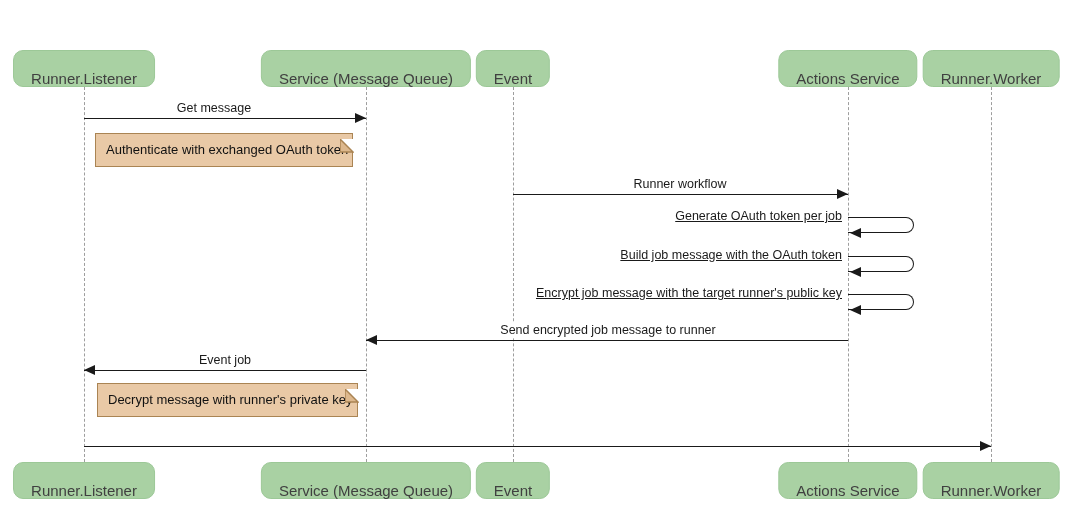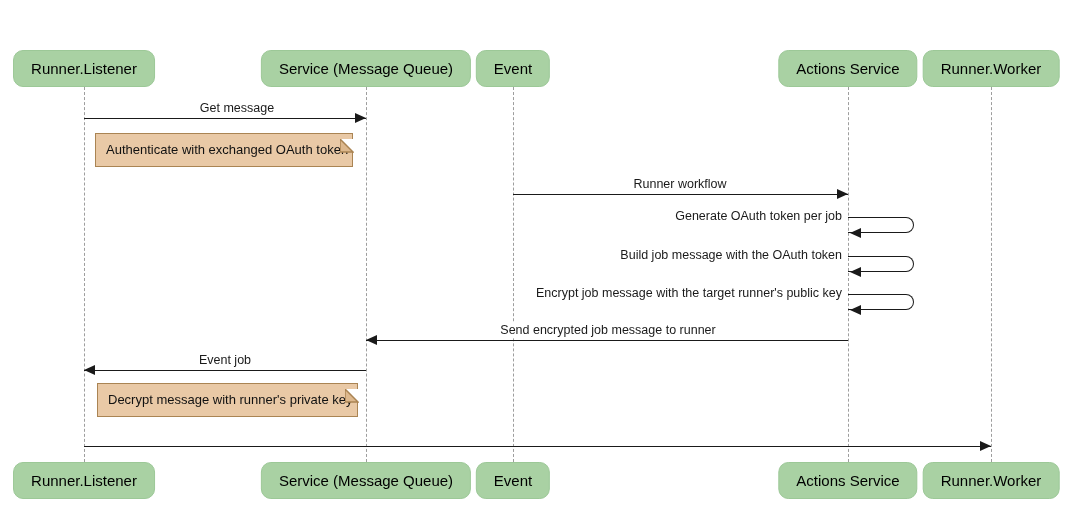--- a/index.html
+++ b/index.html
@@ -19,22 +19,22 @@
   .lifeline {
     position:absolute; top:87px; height:375px; width:0;
     border-left:1px dashed var(--lifeline,#9e9e9e);
   }
 
   .participant {
     position:absolute; transform:translateX(-50%);
     background:var(--participant-fill,#a9d1a3);
     border:1px solid var(--participant-border,#9cc897);
     border-radius:10px; height:37px; line-height:35px;
-    padding:0 17px; font-size:15px; white-space:nowrap;
-    text-align:center; color:#000000;
+    padding:10px 17px; font-size:15px; white-space:nowrap;
+    text-align:center; color:#404040;
   }
   .participant.top { top:50px; }
   .participant.bottom { top:462px; }
 
   .msg-line {
     position:absolute; height:0;
     border-top:1.5px solid var(--line,#1a1a1a);
   }
 
   .ah {
@@ -42,21 +42,21 @@
     border-top:5px solid transparent; border-bottom:5px solid transparent;
   }
   .ah.right { border-left:11px solid var(--line,#1a1a1a); }
   .ah.left  { border-right:11px solid var(--line,#1a1a1a); }
 
   .msg-label {
     position:absolute; transform:translateX(-50%);
     font-size:12.5px; white-space:nowrap; color:#1a1a1a;
     background:var(--background,#fff); padding:0 3px;
   }
-  .msg-label.align-right { transform:none; text-align:left; padding:0; }
+  .msg-label.align-right { transform:none; text-align:left; padding:0;text-decoration:underline; }
 
   .self-loop {
     position:absolute; width:66px; height:16px;
     border:1.5px solid var(--line,#1a1a1a); border-left:none;
     border-radius:0 9px 9px 0;
   }
 
   .note {
     position:absolute; background:var(--note-fill,#e9c9a6);
     border:1.5px solid var(--note-border,#aa8453);
@@ -76,21 +76,21 @@
   <div class="lifeline" style="left:513px"></div>
   <div class="lifeline" style="left:848px"></div>
   <div class="lifeline" style="left:991px"></div>
 
   <div class="participant top" style="left:84px">Runner.Listener</div>
   <div class="participant top" style="left:366px">Service (Message Queue)</div>
   <div class="participant top" style="left:513px">Event</div>
   <div class="participant top" style="left:848px">Actions Service</div>
   <div class="participant top" style="left:991px">Runner.Worker</div>
 
-  <div class="msg-label" style="left:237px; top:101px">Get message</div>
+  <div class="msg-label" style="left:214px; top:101px">Get message</div>
   <div class="msg-line" style="left:84px; width:282px; top:118px"></div>
   <span class="ah right" style="left:355px; top:113px"></span>
 
   <div class="note" style="left:95px; top:133px; width:258px">
     <span>Authenticate with exchanged OAuth token</span>
     <span class="fold">
       <svg width="14" height="14" viewBox="0 0 14 14">
         <path d="M0 0 L14 0 L14 14 Z" fill="#ffffff"></path>
         <path d="M0 0 L13 13 L0 13 Z" fill="#ddb88d" stroke="#aa8453" stroke-width="1.5"></path>
       </svg>

